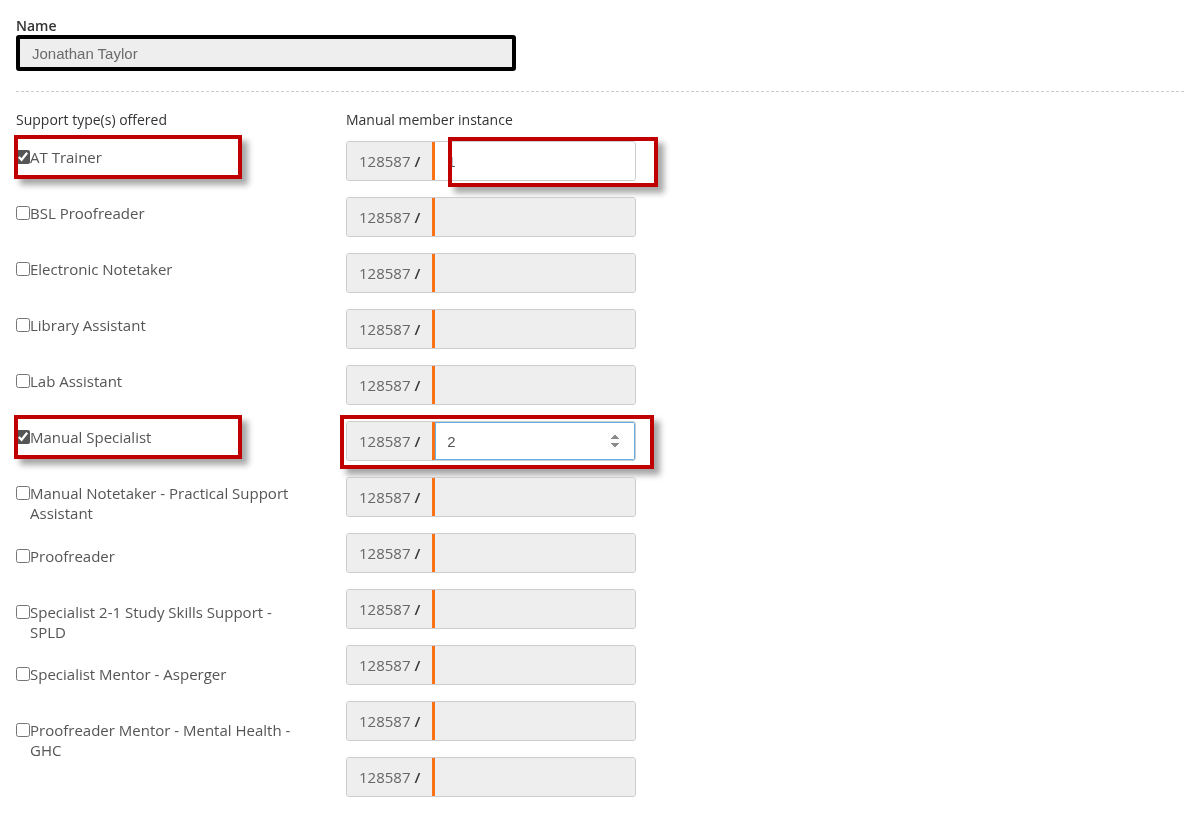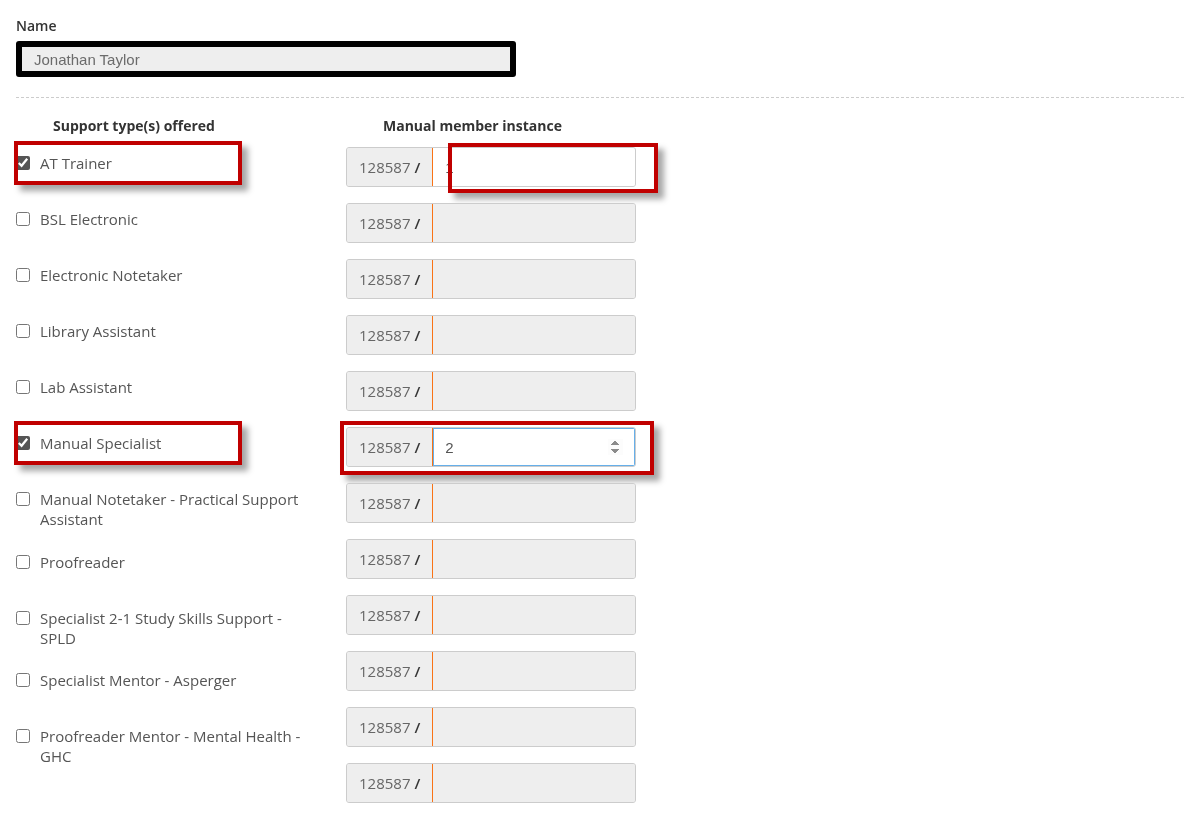--- a/index.html
+++ b/index.html
@@ -7,64 +7,61 @@
       font-family: "Segoe UI", "Open Sans", sans-serif;
       font-size: 14px;
       color: #333;
       background: #fff;
       padding: 16px 16px 0 16px;
       width: 1200px;
     }
     .field-label {
       font-weight: 600;
       color: #333;
-      margin-bottom: 6px;
       display: block;
     }
     .name-input {
       width: 500px;
       height: 36px;
       padding: 6px 12px;
       font-size: 15px;
       color: #6b6b6b;
       background-color: #eeeeee;
-      border: 6px solid #000000;
+      border: 4px solid #000000;
       border-radius: 3px;
       outline: none;
     }
     .divider {
       margin: 20px 0 18px 0;
       border: none;
       border-top: 1px dashed #ccc;
     }
     .columns {
       display: flex;
       gap: 40px;
     }
     .col-left { width: 290px; }
     .col-right { width: 330px; }
     .col-header {
-      font-weight: 700;
+      font-weight: 400;
       color: #333;
       margin-bottom: 12px;
       display: block;
-      margin-left: 37px;
     }
     .row {
       min-height: 40px;
       display: flex;
       align-items: center;
       margin-bottom: 16px;
       position: relative;
     }
     .col-left .row { align-items: flex-start; padding-top: 6px; }
     .checkbox-wrap {
       display: flex;
       align-items: flex-start;
-      gap: 10px;
       width: 100%;
     }
     .checkbox-wrap input[type="checkbox"] {
       width: 14px;
       height: 14px;
       margin-top: 3px;
       accent-color: #555;
       flex-shrink: 0;
     }
     .checkbox-label {
@@ -81,21 +78,21 @@
       width: 290px;
       height: 40px;
       background: #eeeeee;
     }
     .instance-prefix {
       display: flex;
       align-items: center;
       padding: 0 12px;
       color: #666;
       background: #eeeeee;
-      border-right: 1px solid #f97316;
+      border-right: 3px solid #f97316;
       white-space: nowrap;
       font-size: 15px;
       text-align: center;
     }
     .instance-prefix .slash { color: #333; font-weight: 600; margin-left: 4px; }
     .instance-value {
       flex: 1;
       display: flex;
       align-items: center;
       padding: 0 12px;
@@ -154,21 +151,21 @@
         <div class="row">
     <label class="checkbox-wrap">
       <input type="checkbox" checked="" style="">
       <span class="checkbox-label">AT Trainer</span>
     </label>
   <div class="highlight-box hl-at-trainer"></div>
         </div>
         <div class="row">
     <label class="checkbox-wrap">
       <input type="checkbox" style="">
-      <span class="checkbox-label">BSL Electronic</span>
+      <span class="checkbox-label">BSL Proofreader</span>
     </label>
   </div>
         <div class="row">
     <label class="checkbox-wrap">
       <input type="checkbox" style="">
       <span class="checkbox-label">Electronic Notetaker</span>
     </label>
   </div>
         <div class="row">
     <label class="checkbox-wrap">

